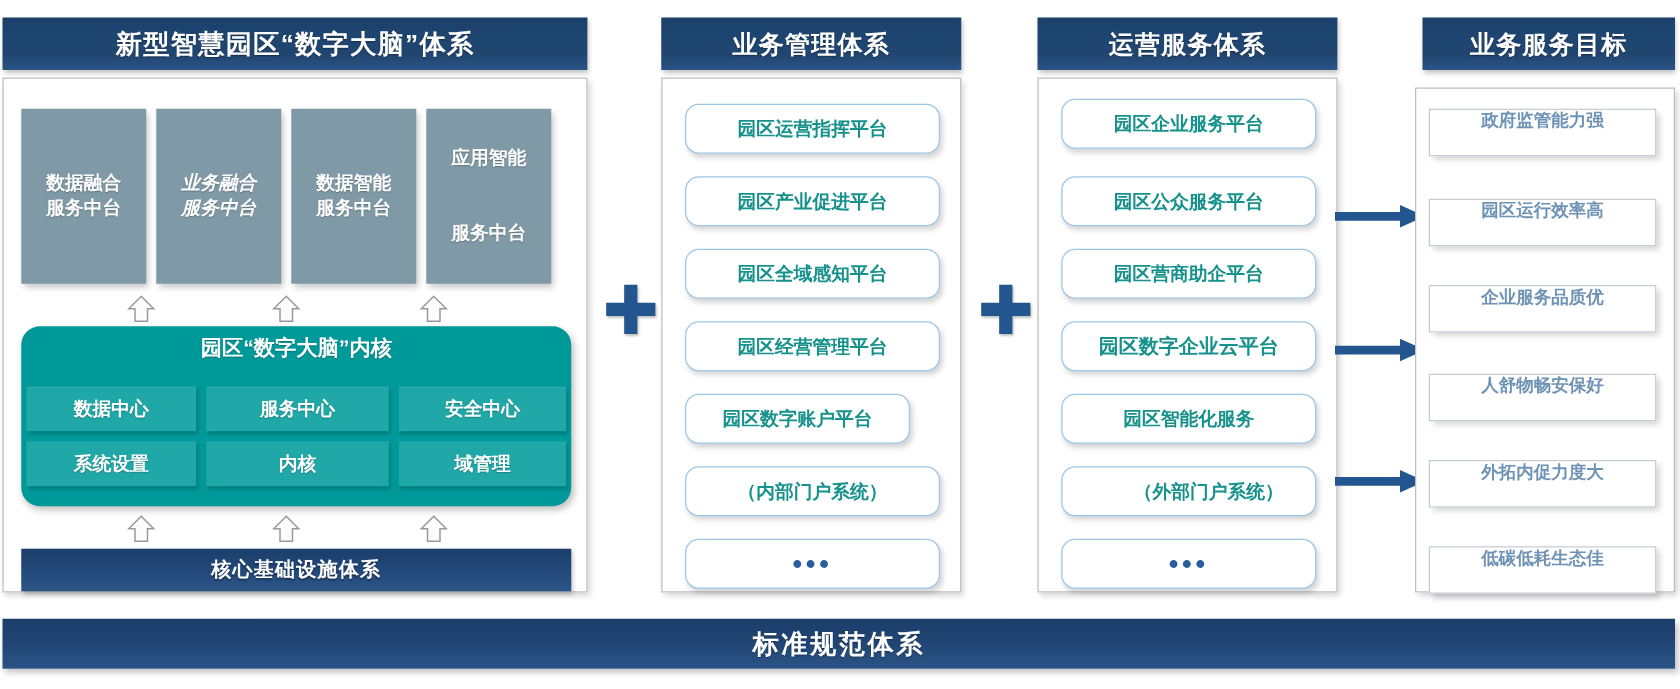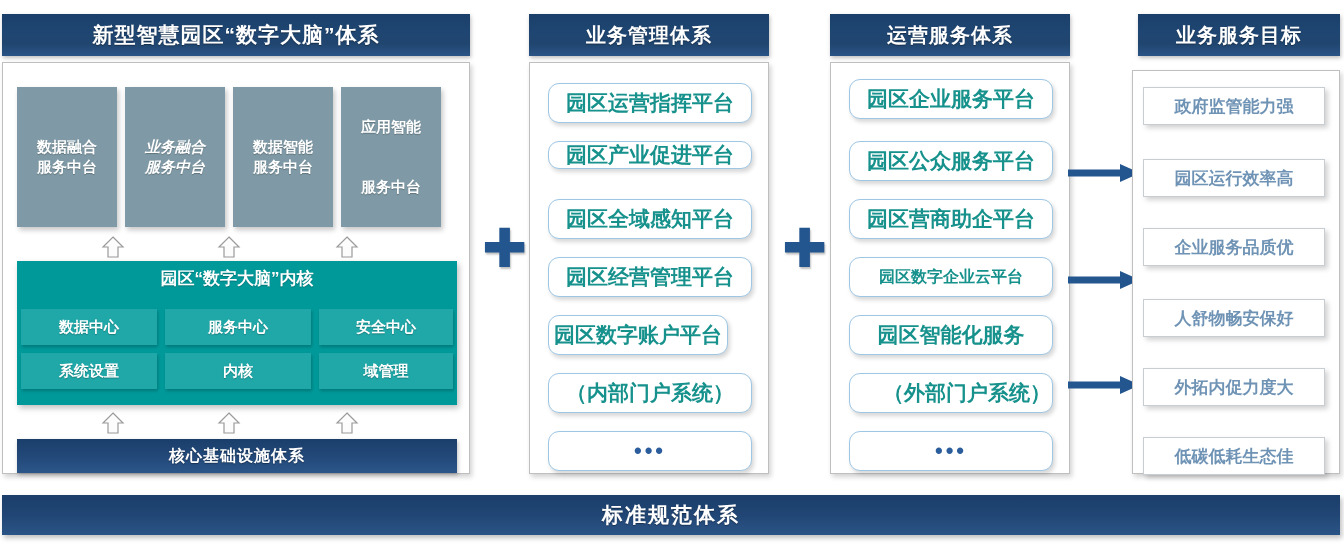--- a/index.html
+++ b/index.html
@@ -45,20 +45,21 @@
     box-shadow:2px 3px 5px rgba(0,0,0,.22);
     text-shadow:0 1px 1px rgba(0,0,0,.25);
   }
   .mid-card span{display:block;}
 
   
   .kernel{
     position:absolute;
     background:#00999a;
     box-shadow:2px 3px 6px rgba(0,0,0,.25);
+    border-radius:15px;
   }
   .kernel-title{
     position:absolute;left:0;right:0;top:6px;
     text-align:center;color:#ffffff;font-weight:bold;font-size:17px;
     text-shadow:0 1px 1px rgba(0,0,0,.25);
   }
   .kcell{
     position:absolute;
     background:#20a8a8;
     color:#ffffff;font-weight:bold;font-size:15px;
@@ -80,35 +81,35 @@
   
   .uparrow{position:absolute;width:24px;height:24px;}
 
   
   .pill{
     position:absolute;
     background:#ffffff;
     border:1.5px solid #9ec7e6;
     border-radius:11px;
     color:#16918c;
-    font-weight:bold;font-size:21px;
+    font-weight:bold;font-size:15px;
     display:flex;align-items:center;justify-content:center;
     box-shadow:2px 3px 4px rgba(0,0,0,.16);
     box-sizing:border-box;
   }
   .pill.dots{color:#2b5d9c;font-size:22px;letter-spacing:3px;}
 
   
   .goal{
     position:absolute;
     background:#ffffff;
     border:1px solid #c8cdd2;
     color:#6f93b5;
-    font-weight:bold;font-size:17px;
-    display:flex;align-items:center;justify-content:center;
+    font-weight:bold;font-size:14px;
+    display:flex;align-items:flex-start;justify-content:center;
     box-shadow:3px 3px 5px rgba(0,0,0,.18);
     box-sizing:border-box;
   }
 
   
   .plus{
     position:absolute;
     color:#23558f;
     font-weight:bold;
     font-size:54px;
@@ -210,21 +211,21 @@
   <div class="plus" style="left:482px;top:222px;">✚</div>
 
   <div class="hdr" style="left:529px;top:14px;width:240px;height:42px;font-size:20px;">
     <span>业务管理体系</span>
   </div>
 
   <div class="panel" style="left:529px;top:62px;width:240px;height:412px;">
     <div class="pill" style="left:18px;top:20px;width:204px;height:40px;">
       <span>园区运营指挥平台</span>
     </div>
-    <div class="pill" style="left:18px;top:78px;width:204px;height:28px;">
+    <div class="pill" style="left:18px;top:78px;width:204px;height:40px;">
       <span>园区产业促进平台</span>
     </div>
     <div class="pill" style="left:18px;top:136px;width:204px;height:40px;">
       <span>园区全域感知平台</span>
     </div>
     <div class="pill" style="left:18px;top:194px;width:204px;height:40px;">
       <span>园区经营管理平台</span>
     </div>
     <div class="pill" style="left:18px;top:252px;width:180px;height:40px;">
       <span>园区数字账户平台</span>

